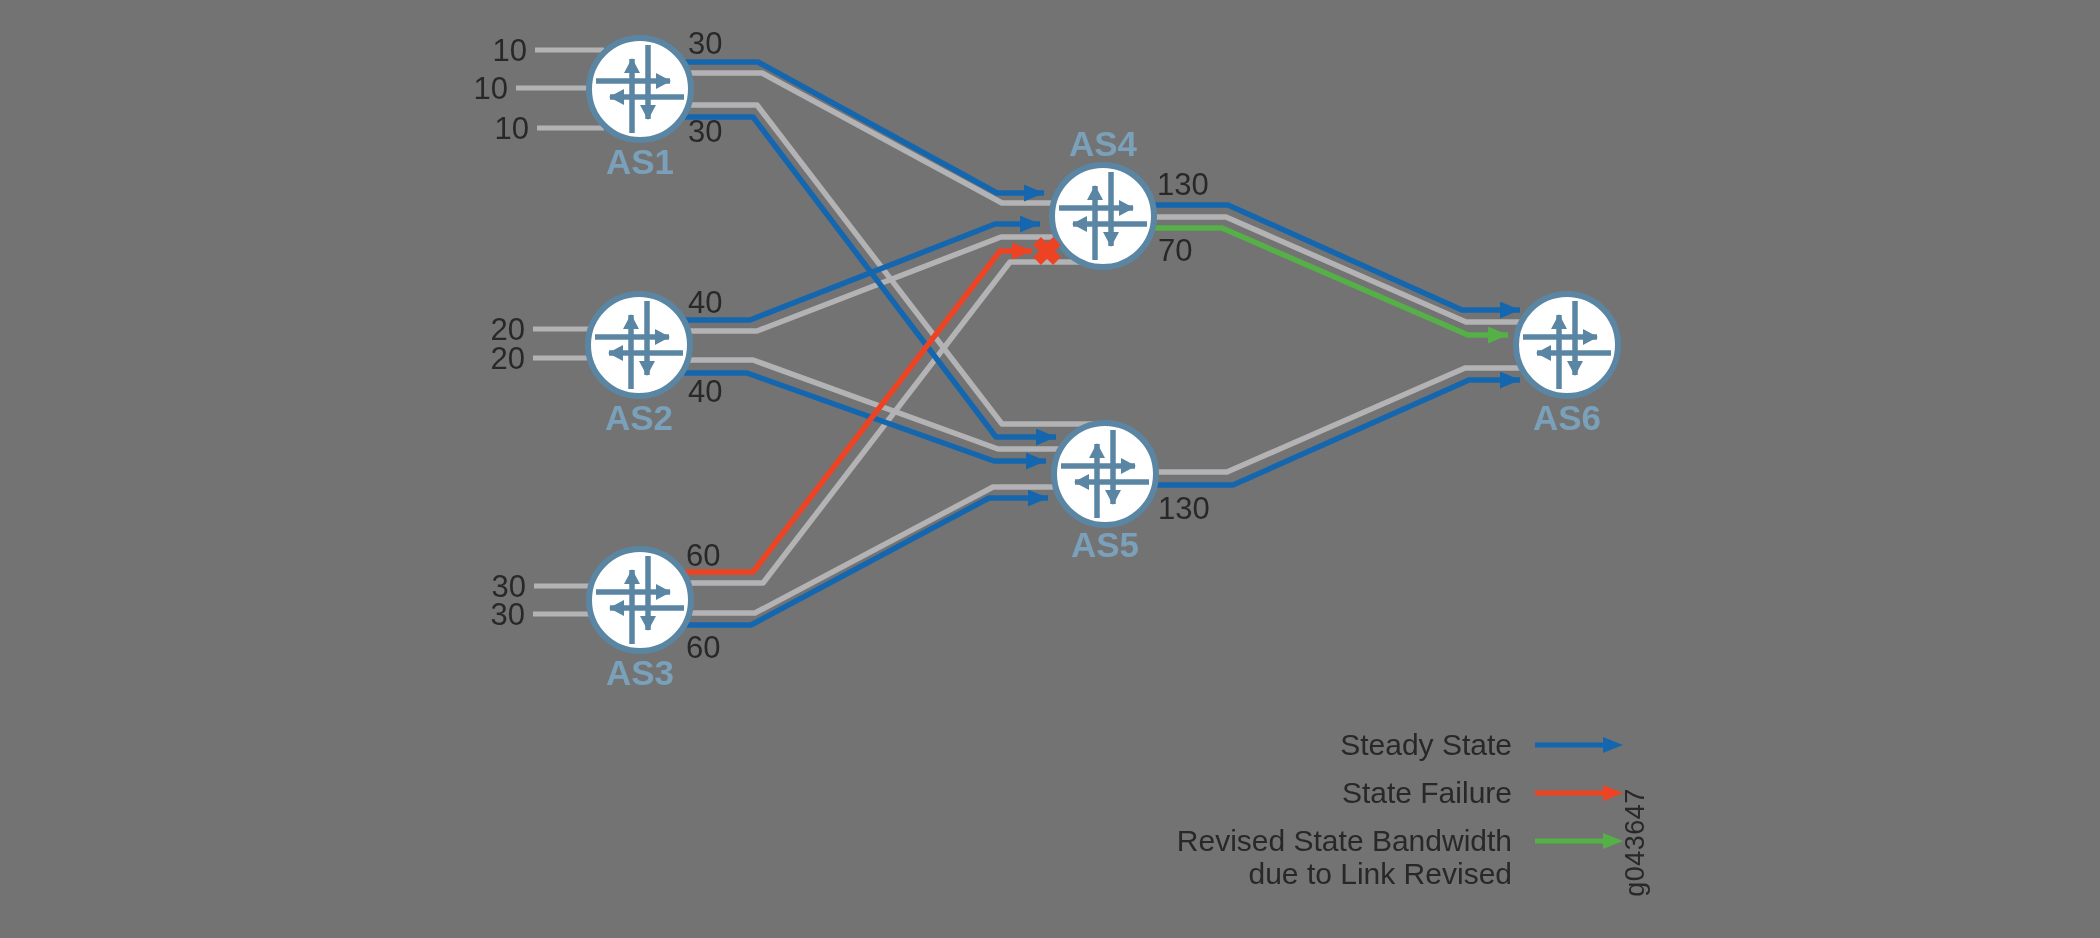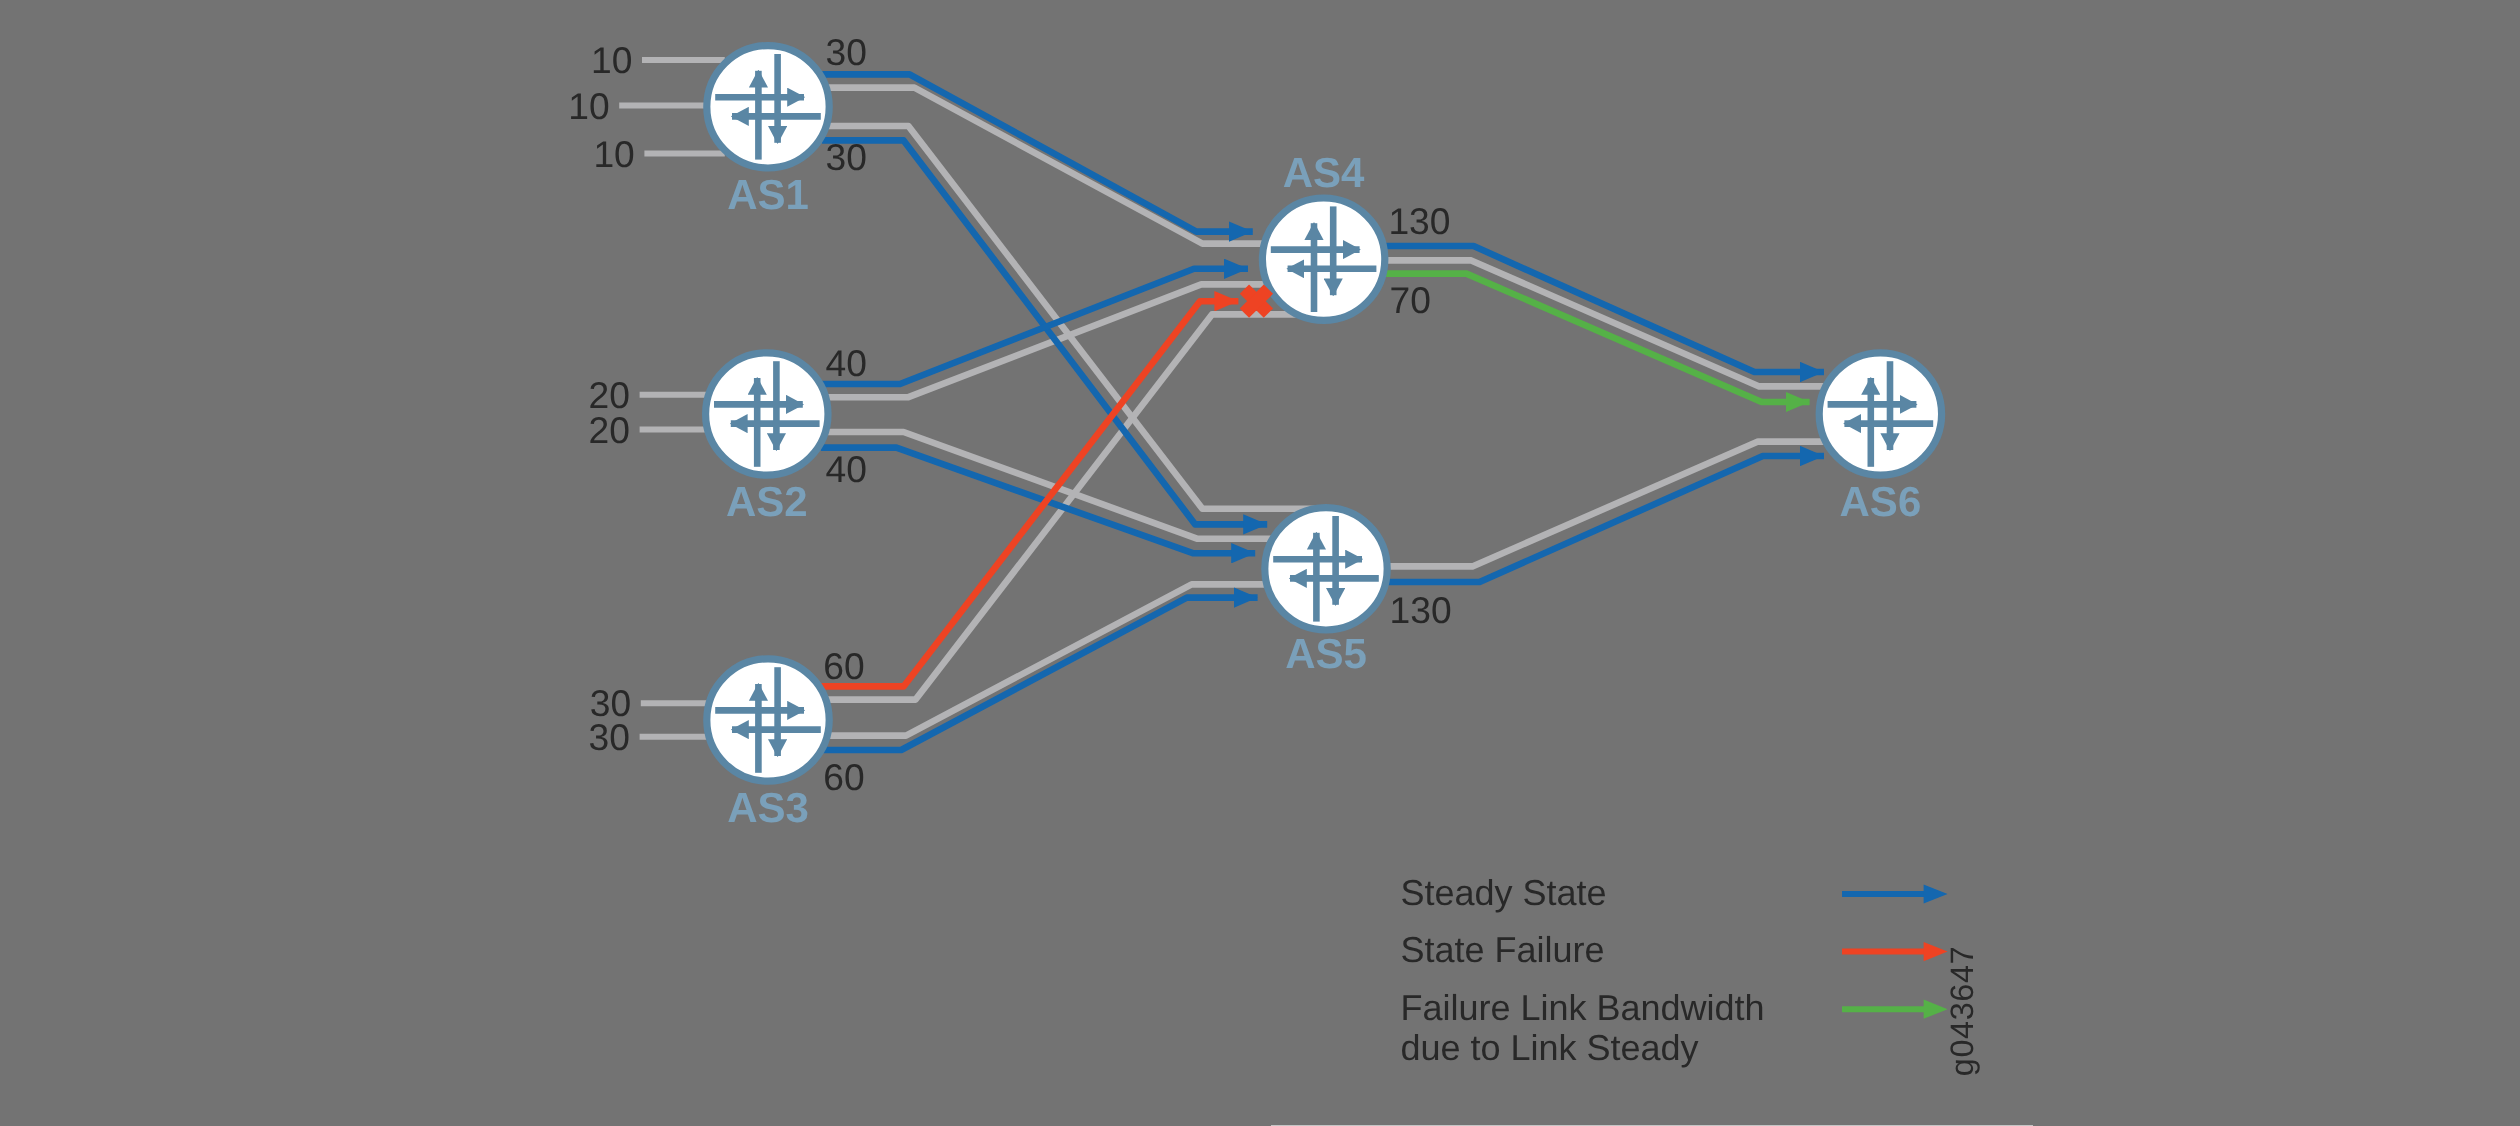--- a/index.html
+++ b/index.html
@@ -9,21 +9,21 @@
     background:#737373;
     font-family:"Liberation Sans",sans-serif;
     overflow:hidden;
   }
   #diagram{position:absolute;left:0;top:0;}
   
   .legend{position:absolute;left:1167px;top:728px;width:480px;}
   .legend-row{display:flex;align-items:center;margin-bottom:15px;}
   .legend-row.multi{align-items:flex-start;}
   .legend-label{
-    width:345px;
+    width:345px;text-align:right;
     font-size:30px;line-height:33px;color:#282828;
   }
   .legend-label span{display:block;}
   .legend-arrow{margin-left:23px;flex:none;}
   .legend-row.multi .legend-arrow{margin-top:7px;}
   
   .watermark{
     position:absolute;left:1585px;top:786px;width:100px;height:112px;
     display:flex;align-items:center;justify-content:center;
   }
@@ -170,22 +170,22 @@
       <div class="legend-label">
         <span>State Failure</span>
       </div>
       <svg class="legend-arrow" width="88" height="20" viewBox="0 0 88 20">
         <line x1="0" y1="10" x2="69" y2="10" stroke-width="5" stroke="#EE4323"></line>
         <polygon points="68,2 88,10 68,18" fill="#EE4323"></polygon>
       </svg>
     </div>
     <div class="legend-row multi">
       <div class="legend-label">
-        <span>Failure Link Bandwidth</span>
-        <span>due to Link Steady</span>
+        <span>Revised State Bandwidth</span>
+        <span>due to Link Revised</span>
       </div>
       <svg class="legend-arrow" width="88" height="20" viewBox="0 0 88 20">
         <line x1="0" y1="10" x2="69" y2="10" stroke-width="5" stroke="#55B147"></line>
         <polygon points="68,2 88,10 68,18" fill="#55B147"></polygon>
       </svg>
     </div>
   </div>
 
   <div class="watermark">
     <span>g043647</span>

